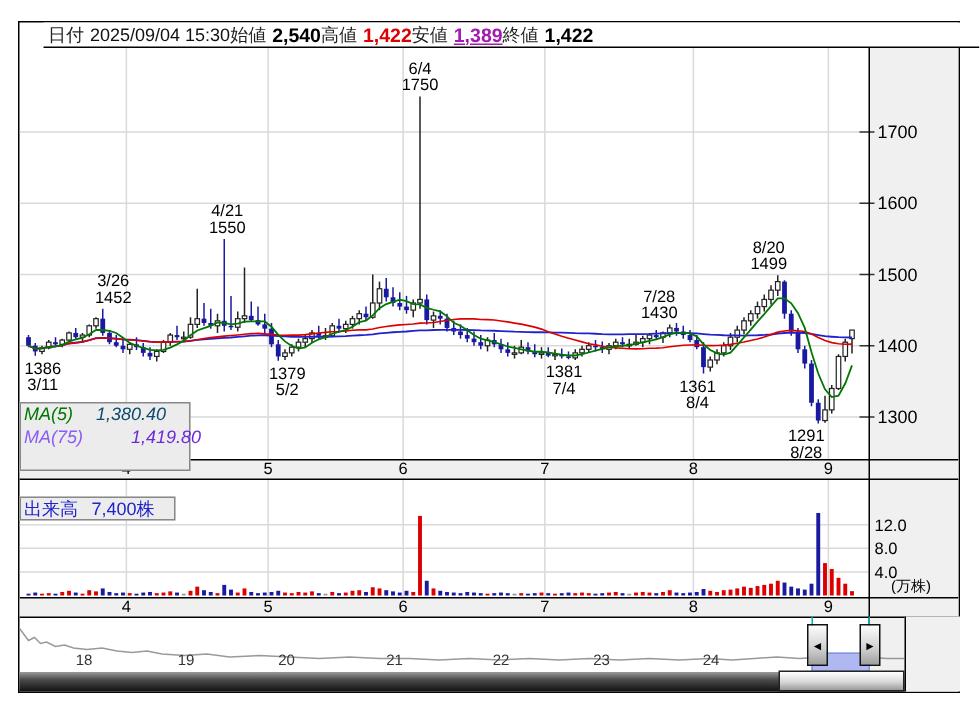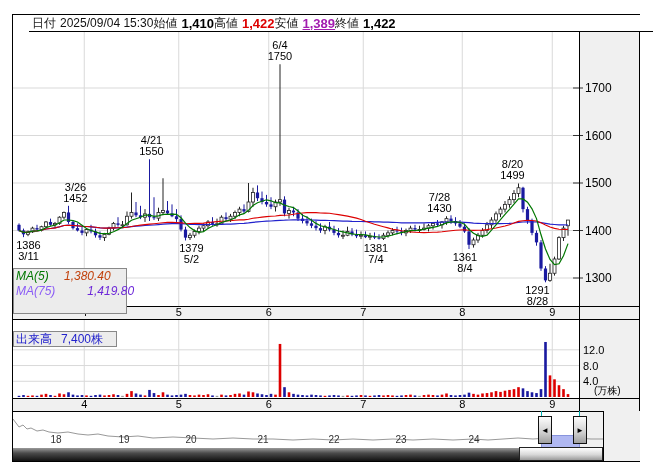--- a/index.html
+++ b/index.html
@@ -44,21 +44,21 @@
 </head>
 <body>
 
 <div class="stage">
   <div class="widget">
 
     <div class="hdr">
       <span class="lab first">日付</span>
       <span class="dateval">2025/09/04 15:30</span>
       <span class="lab">始値</span>
-      <span class="val">1,410</span>
+      <span class="val">2,540</span>
       <span class="lab">高値</span>
       <span class="val red">1,422</span>
       <span class="lab">安値</span>
       <span class="val grn">1,389</span>
       <span class="lab">終値</span>
       <span class="val">1,422</span>
     </div>
 
     <svg id="chart-svg" width="626" height="446" viewBox="0 0 626 446">
         <rect x="566" y="17" width="60" height="429" fill="#f0f0f0"></rect>
@@ -514,21 +514,21 @@
         <text x="250" y="428" font-size="10" fill="#333" text-anchor="middle">21</text>
         <text x="321" y="428" font-size="10" fill="#333" text-anchor="middle">22</text>
         <text x="388" y="428" font-size="10" fill="#333" text-anchor="middle">23</text>
         <text x="461" y="428" font-size="10" fill="#333" text-anchor="middle">24</text>
         <text x="533" y="428" font-size="10" fill="#333" text-anchor="middle">25</text>
       </svg>
 
     <div class="ma-box">
       <div class="ma-row">
         <span class="ml" id="ma5l" style="color: rgb(0, 119, 0);">MA(5)</span>
-        <span id="ma5v" style="color: #c2410c;">1,380.40</span>
+        <span id="ma5v" style="color: #0c4a6e;">1,380.40</span>
       </div>
       <div class="ma-row">
         <span class="ml" id="ma75l" style="color: #8b5cf6;">MA(75)</span>
         <span id="ma75v" style="color: #6d28d9; margin-left: 32px;">1,419.80</span>
       </div>
     </div>
 
     <div class="vol-box">
       <span>出来高</span><span class="vv">7,400株</span>
     </div>

